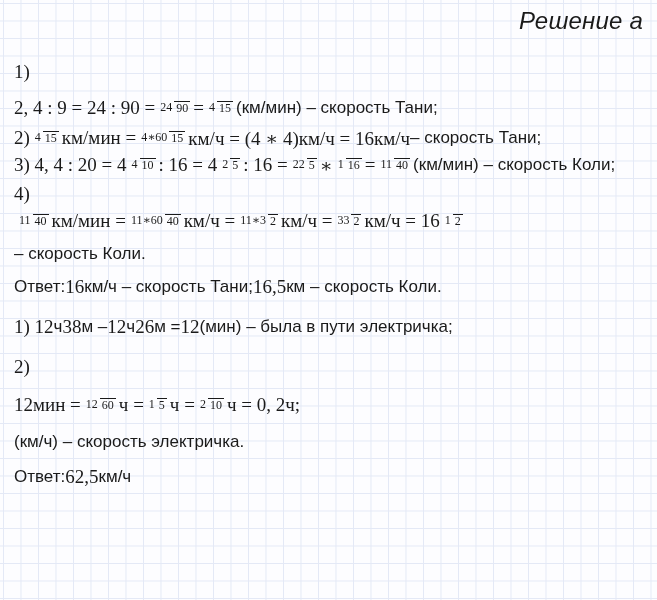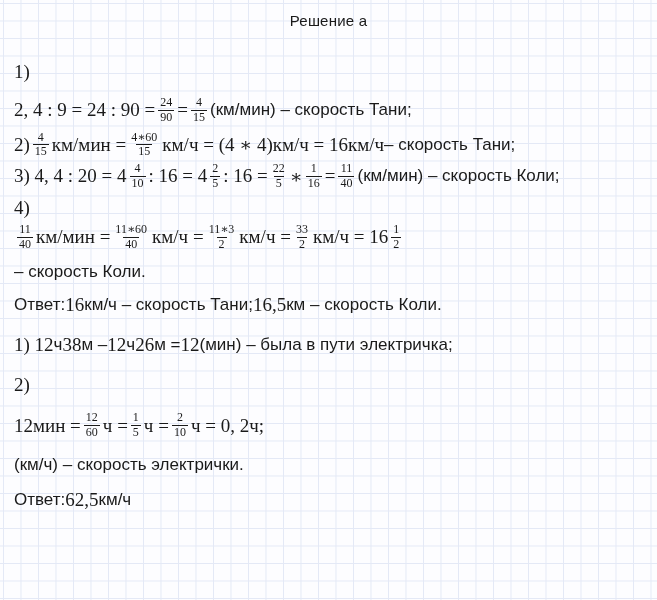--- a/index.html
+++ b/index.html
@@ -15,26 +15,27 @@
     background-size: 17.5px 17.5px;
     background-position: 3px 3px;
     font-family: "Liberation Sans", sans-serif;
   }
   .page {
     padding: 6px 14px 0 14px;
     box-sizing: border-box;
     width: 657px;
   }
   .title {
-    text-align: center;
+    text-align: right;
     font-family: "Liberation Sans", sans-serif;
     font-weight: 500;
-    font-size: 15px;
+    font-size: 24px;
     line-height: 30px;
     letter-spacing: 0.2px;
+    font-style: italic;
   }
   .math-line {
     white-space: nowrap;
     min-height: 24px;
     display: flex;
     align-items: center;
   }
   .serif {
     font-family: "Liberation Serif", "DejaVu Serif", serif;
     font-size: 19px;
@@ -43,21 +44,21 @@
     font-family: "Liberation Sans", sans-serif;
     font-size: 17px;
   }
   .step-label {
     font-family: "Liberation Serif", "DejaVu Serif", serif;
     font-size: 19px;
     line-height: 24px;
   }
   .frac {
     display: inline-flex;
-    flex-direction: column;
+    flex-direction: row;
     align-items: center;
     vertical-align: middle;
     font-family: "Liberation Serif", "DejaVu Serif", serif;
     font-size: 12px;
     line-height: 1.15;
     margin: 0 3px;
     text-align: center;
   }
   .frac .num { padding: 0 2px; }
   .frac .den { border-top: 1px solid #1a1a1a; padding: 0 2px; }
@@ -216,21 +217,21 @@
         </span>
         <span class="serif">ч = </span>
         <span class="frac">
           <span class="num">2</span>
           <span class="den">10</span>
         </span>
         <span class="serif">ч = 0, 2ч;</span>
       </div>
 
     <div class="math-line mt-line3b">
-        <span class="sans"> (км/ч) – скорость электрички.</span>
+        <span class="sans"> (км/ч) – скорость электричка.</span>
       </div>
 
     <div class="math-line mt-answb">
         <span class="sans">Ответ: </span>
         <span class="serif">62,5</span>
         <span class="sans"> км/ч</span>
       </div>
   </section>
 
 </div>

